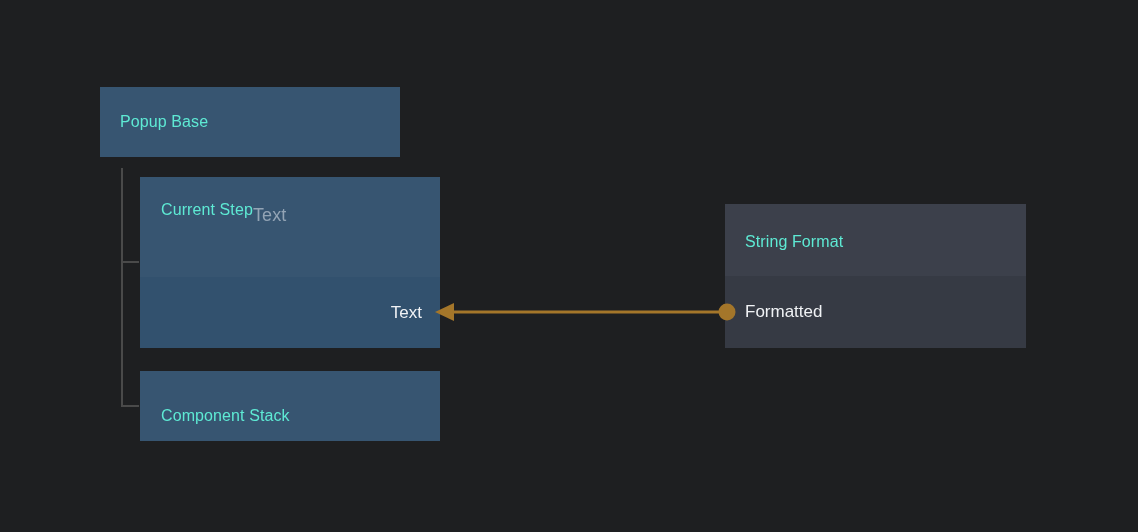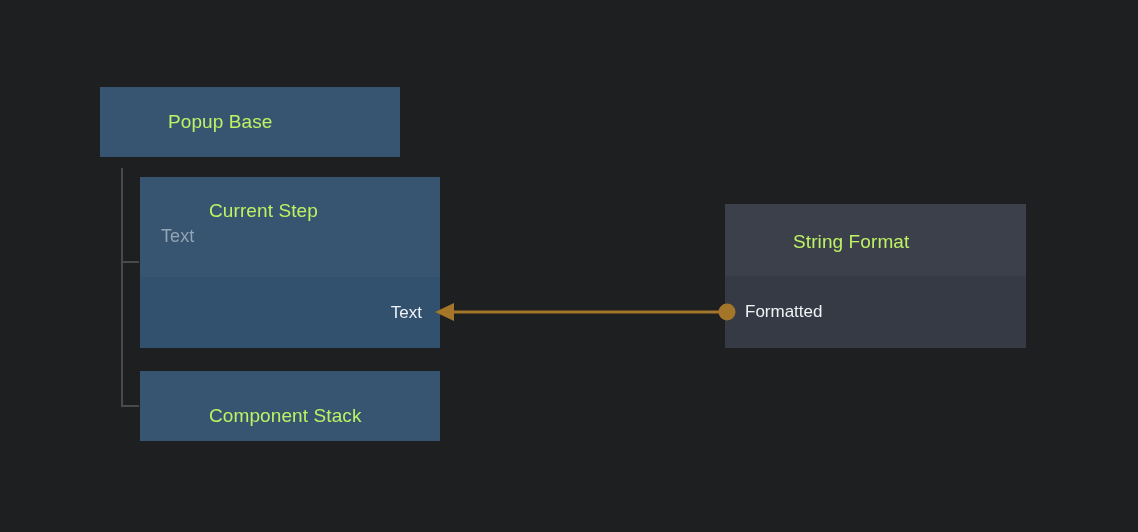--- a/index.html
+++ b/index.html
@@ -26,26 +26,25 @@
     box-sizing: border-box;
     overflow: hidden;
   }
   .node-header {
     display: flex;
     align-items: center;
     box-sizing: border-box;
     width: 100%;
   }
   .node-title {
-    color: #bef264;
-    font-size: 19px;
+    color: #5eead4;
+    font-size: 16px;
     line-height: 1.1;
     letter-spacing: 0.1px;
     white-space: nowrap;
-    margin-left: 48px;
   }
   .node-subtitle {
     color: #93a4b5;
     font-size: 18px;
     line-height: 1.1;
     letter-spacing: 0.1px;
     white-space: nowrap;
     margin-top: 5px;
   }
   .node-body {
@@ -103,21 +102,21 @@
   <div class="tree-stub" style="left:121px; top:405px; width:18px;"></div>
 
   <div class="node node-blue flat" style="left:100px; top:87px; width:300px; height:70px;">
     <div class="node-header" style="height:70px; padding:0 0 0 20px;">
       <span class="node-title">Popup Base</span>
     </div>
   </div>
 
   <div class="node node-blue" style="left:140px; top:177px; width:300px; height:171px;">
 
-    <div class="node-header" style="height:100px; padding:0 0 0 21px; align-items:flex-start; padding-top:24px; flex-direction:column;">
+    <div class="node-header" style="height:100px; padding:0 0 0 21px; align-items:flex-start; padding-top:24px; ">
       <span class="node-title">Current Step</span>
       <span class="node-subtitle">Text</span>
     </div>
 
     <div class="node-body" style="height:71px;">
       <span class="port-label" style="right:18px; top:27px;">Text</span>
     </div>
   </div>
 
   <div class="node node-blue flat" style="left:140px; top:371px; width:300px; height:70px;">

